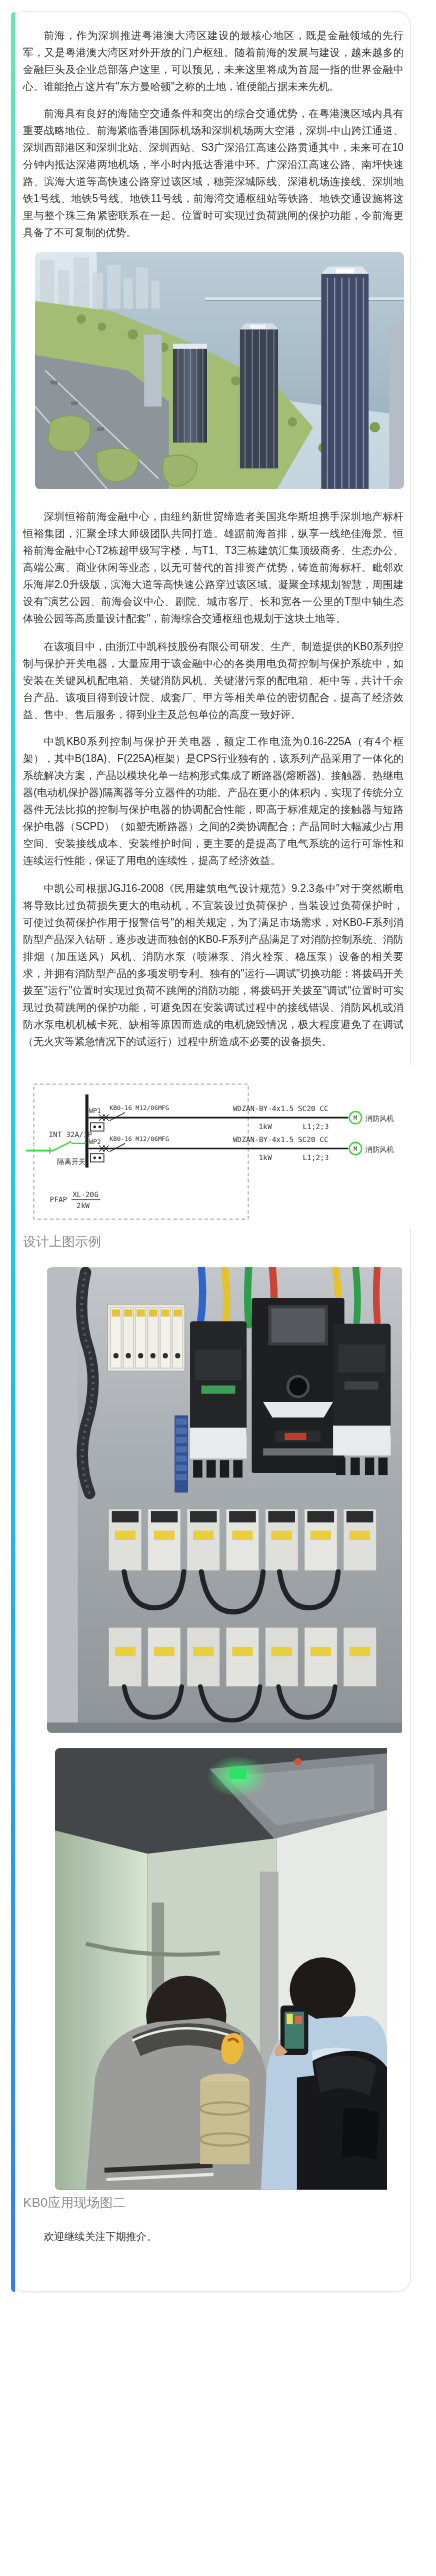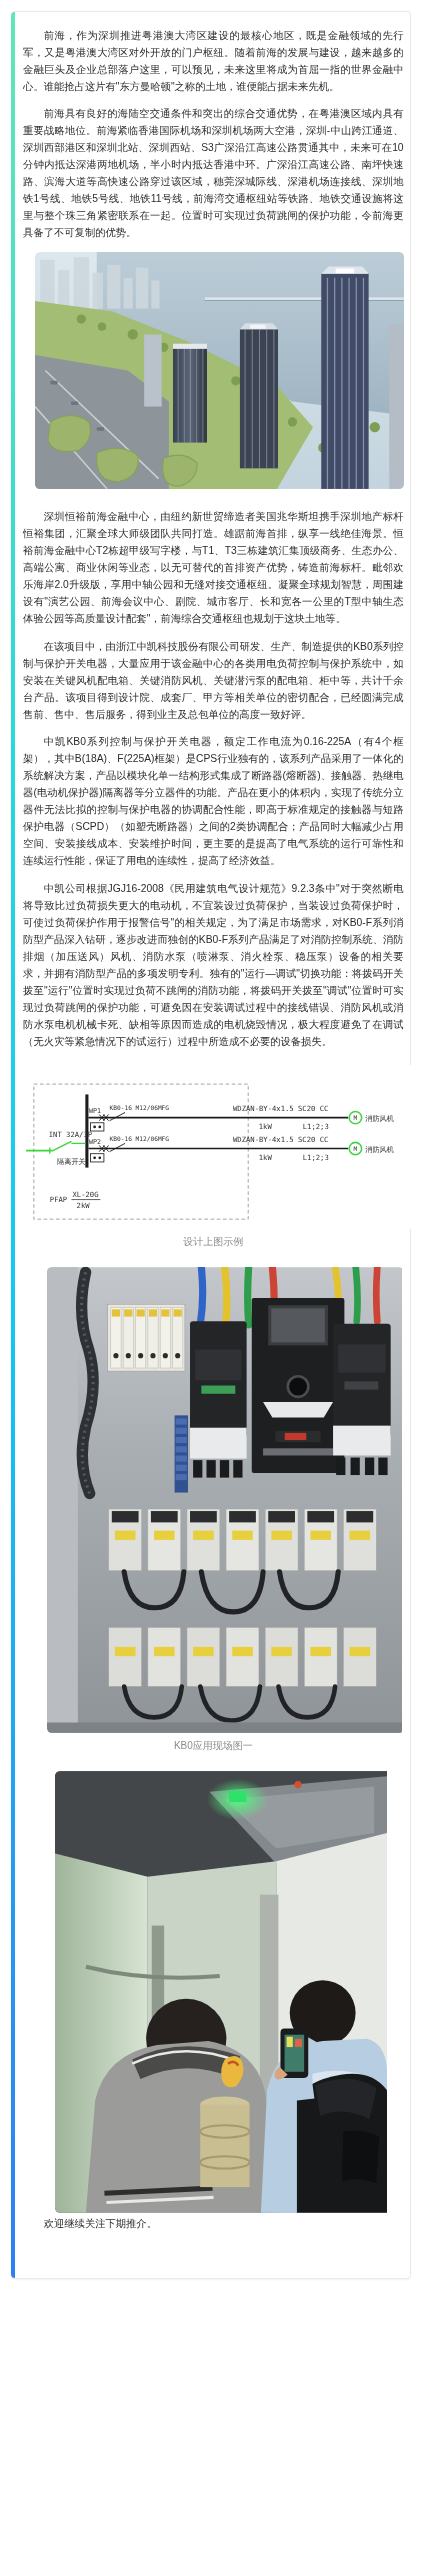--- a/index.html
+++ b/index.html
@@ -5,39 +5,39 @@
   html,body{margin:0;padding:0;}
   body{
     width:436px; min-height:2760px; background:#ffffff;
     font-family:"Liberation Sans", sans-serif; color:#2b2b2b;
     -webkit-font-smoothing:antialiased;
   }
   .page{position:relative; width:436px;}
   .card{
     position:relative; box-sizing:border-box;
     margin:11.3px 0 7.2px 10.8px; width:400px;
-    background:#fff; border:0.5px solid #e9e9e9; border-radius:4px;
+    background:#fff; border:0.5px solid #e9e9e9; border-radius:14px;
     box-shadow:0 0.5px 2.1px rgba(0,0,0,.05);
     padding:14.4px 6.2px 30px 11.3px;
   }
   .accent{
     position:absolute; left:-0.5px; top:-0.5px; bottom:-0.5px; width:4.1px;
     border-radius:4.1px 0 0 4.1px;
     background:linear-gradient(180deg,#62e6b6 0%,#2fd9d8 30%,#14c7f2 57%,#2e7ef5 100%);
   }
   p.body{
     margin:0 0 10.8px 0; font-size:10.3px; line-height:17px;
     text-align:justify; text-indent:2em; color:#2b2b2b; word-break:break-all;
   }
   p.body:last-child{margin-bottom:16px;}
   .fig{margin:4.1px 0 5.2px 0;}
   .fig svg{display:block;}
   .rounded{border-radius:5.2px; overflow:hidden;}
   .caption{
-    text-align:center; color:#8a8a8a; font-size:10px; line-height:12.4px;
+    text-align:left; color:#8a8a8a; font-size:13px; line-height:12.4px;
     margin:7.2px 0 18.5px 0; text-indent:0;
   }
   .hero-wrap{margin:9.3px 0 18.5px 12px;}
   .diagram-wrap{margin:14.4px 0 2.1px 0;}
   .photo1-wrap{margin:17.5px 0 2.1px 24px;}
   .photo2-wrap{margin:15.5px 0 2.1px 32px;}
   .dtext{font-family:"DejaVu Sans Mono", monospace; fill:#333;}
 </style>
 </head>
 <body>
@@ -145,22 +145,22 @@
         <rect x="688" y="140" width="52" height="320" fill="#b4bdc6"></rect>
         <g fill="#6d7680">
           <rect x="30" y="250" width="14" height="7" rx="2"></rect>
             <rect x="70" y="290" width="14" height="7" rx="2"></rect>
           <rect x="120" y="340" width="14" height="7" rx="2"></rect>
             <rect x="840" y="0" width="0" height="0"></rect>
         </g>
       </svg>
     </div>
 
-    <p class="body">深圳恒裕前海金融中心，由纽约新世贸缔造者美国兆华斯坦携手深圳地产标杆恒裕集团，汇聚全球大师级团队共同打造。雄踞前海首排，纵享一线绝佳海景。恒裕前海金融中心T2栋超甲级写字楼，与T1、T3三栋建筑汇集顶级商务、生态办公、高端公寓、商业休闲等业态，以无可替代的首排资产优势，铸造前海标杆。毗邻欢乐海岸2.0升级版，享用中轴公园和无缝对接交通枢纽。凝聚全球规划智慧，周围建设有"演艺公园、前海会议中心、剧院、城市客厅、长和宽各一公里的T型中轴生态体验公园等高质量设计配套"，前海综合交通枢纽也规划于这块土地等。</p>
-    <p class="body">在该项目中，由浙江中凯科技股份有限公司研发、生产、制造提供的KB0系列控制与保护开关电器，大量应用于该金融中心的各类用电负荷控制与保护系统中，如安装在关键风机配电箱、关键消防风机、关键潜污泵的配电箱、柜中等，共计千余台产品。该项目得到设计院、成套厂、甲方等相关单位的密切配合，已经圆满完成售前、售中、售后服务，得到业主及总包单位的高度一致好评。</p>
+    <p class="body">深圳恒裕前海金融中心，由纽约新世贸缔造者美国兆华斯坦携手深圳地产标杆恒裕集团，汇聚全球大师级团队共同打造。雄踞前海首排，纵享一线绝佳海景。恒裕前海金融中心T2栋超甲级写字楼，与T1、T3三栋建筑汇集顶级商务、生态办公、高端公寓、商业休闲等业态，以无可替代的首排资产优势，铸造前海标杆。毗邻欢乐海岸2.0升级版，滨海大道等高快速公路穿过该区域。凝聚全球规划智慧，周围建设有"演艺公园、前海会议中心、剧院、城市客厅、长和宽各一公里的T型中轴生态体验公园等高质量设计配套"，前海综合交通枢纽也规划于这块土地等。</p>
+    <p class="body">在该项目中，由浙江中凯科技股份有限公司研发、生产、制造提供的KB0系列控制与保护开关电器，大量应用于该金融中心的各类用电负荷控制与保护系统中，如安装在关键风机配电箱、关键消防风机、关键潜污泵的配电箱、柜中等，共计千余台产品。该项目得到设计院、成套厂、甲方等相关单位的密切配合，提高了经济效益、售中、售后服务，得到业主及总包单位的高度一致好评。</p>
     <p class="body">中凯KB0系列控制与保护开关电器，额定工作电流为0.16-225A（有4个框架），其中B(18A)、F(225A)框架）是CPS行业独有的，该系列产品采用了一体化的系统解决方案，产品以模块化单一结构形式集成了断路器(熔断器)、接触器、热继电器(电动机保护器)隔离器等分立器件的功能。产品在更小的体积内，实现了传统分立器件无法比拟的控制与保护电器的协调配合性能，即高于标准规定的接触器与短路保护电器（SCPD）（如塑壳断路器）之间的2类协调配合；产品同时大幅减少占用空间、安装接线成本、安装维护时间，更主要的是提高了电气系统的运行可靠性和连续运行性能，保证了用电的连续性，提高了经济效益。</p>
     <p class="body">中凯公司根据JGJ16-2008《民用建筑电气设计规范》9.2.3条中"对于突然断电将导致比过负荷损失更大的电动机，不宜装设过负荷保护，当装设过负荷保护时，可使过负荷保护作用于报警信号"的相关规定，为了满足市场需求，对KB0-F系列消防型产品深入钻研，逐步改进而独创的KB0-F系列产品满足了对消防控制系统、消防排烟（加压送风）风机、消防水泵（喷淋泵、消火栓泵、稳压泵）设备的相关要求，并拥有消防型产品的多项发明专利。独有的"运行—调试"切换功能：将拨码开关拨至"运行"位置时实现过负荷不跳闸的消防功能，将拨码开关拨至"调试"位置时可实现过负荷跳闸的保护功能，可避免因在安装调试过程中的接线错误、消防风机或消防水泵电机机械卡死、缺相等原因而造成的电机烧毁情况，极大程度避免了在调试（无火灾等紧急情况下的试运行）过程中所造成不必要的设备损失。</p>
 
     <div class="fig diagram-wrap">
       <svg width="402" height="164" viewBox="0 0 780 318">
         <rect width="780" height="318" fill="#ffffff"></rect>
         <rect x="21" y="37" width="416" height="262" fill="none" stroke="#8a8a8a" stroke-width="1.5" stroke-dasharray="7 5"></rect>
         <rect x="121" y="57" width="6" height="142" fill="#1c1c1c"></rect>
 
         <g>
@@ -381,21 +381,20 @@
           </g>
         </g>
         <g fill="none" stroke="#212326" stroke-width="9" stroke-linecap="round">
           <path d="M150 815 q10 60 58 60 q48 0 54 -60"></path>
           <path d="M298 815 q12 66 60 66 q50 0 56 -66"></path>
           <path d="M450 815 q10 60 56 60 q48 0 54 -60"></path>
         </g>
         <rect x="0" y="885" width="690" height="20" fill="#7d8287"></rect>
       </svg>
     </div>
-    <p class="caption">KB0应用现场图一</p>
 
     <div class="fig photo2-wrap rounded">
       <svg width="332" height="442" viewBox="0 0 645 858">
         <defs>
           <linearGradient id="ceil" x1="0" y1="0" x2="0" y2="1">
             <stop offset="0" stop-color="#4f5356"></stop>
               <stop offset="1" stop-color="#6b7073"></stop>
           </linearGradient>
           <radialGradient id="glow" cx=".5" cy=".5" r=".5">
             <stop offset="0" stop-color="#4dff7d" stop-opacity=".95"></stop>
@@ -450,17 +449,18 @@
         <path d="M336 568 q14 -8 20 4" stroke="#c2571f" stroke-width="5" fill="none"></path>
 
         <g>
           <ellipse cx="330" cy="648" rx="48" ry="16" fill="#cfc49a"></ellipse>
           <rect x="282" y="648" width="96" height="160" fill="#c9bd92"></rect>
           <ellipse cx="330" cy="700" rx="48" ry="12" fill="none" stroke="#a5996e" stroke-width="4"></ellipse>
           <ellipse cx="330" cy="760" rx="48" ry="12" fill="none" stroke="#a5996e" stroke-width="4"></ellipse>
         </g>
       </svg>
     </div>
+    <p class="caption">KB0应用现场图二</p>
 
     <p class="body">欢迎继续关注下期推介。</p>
   </div>
 </div>
 
 
 </body></html>

